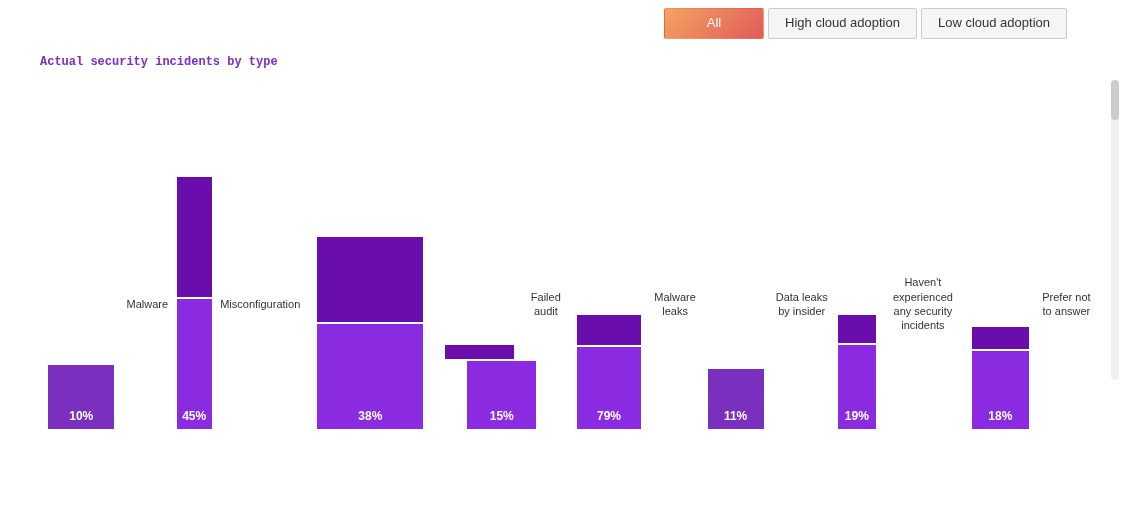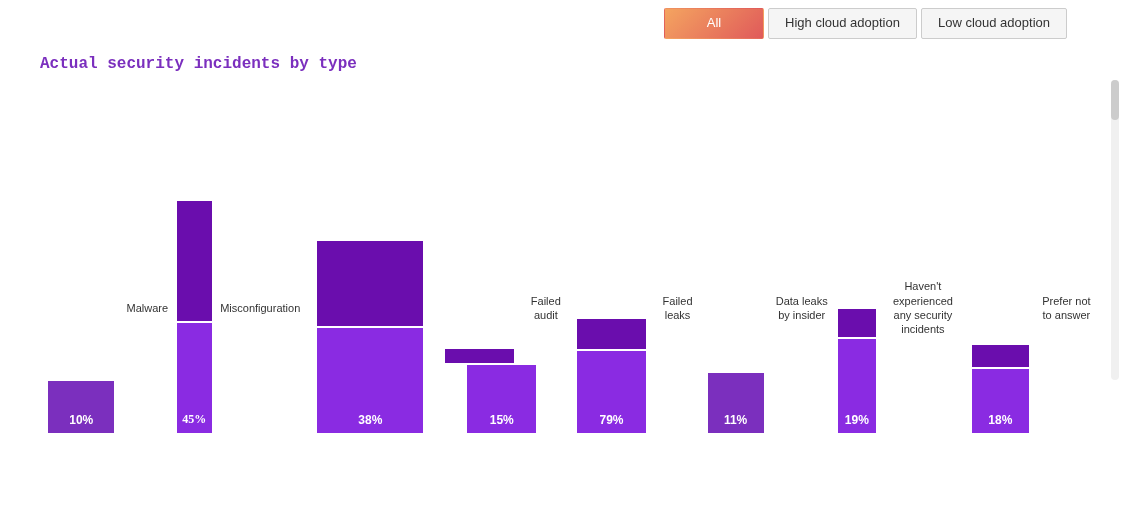--- a/index.html
+++ b/index.html
@@ -34,21 +34,21 @@
 
     .filter-btn.active {
       background: linear-gradient(135deg, #f4a460, #e05a5a);
       color: white;
       border-color: transparent;
     }
 
     .chart-title {
       color: #7b2fbe;
       font-family: 'Courier New', monospace;
-      font-size: 16px;
+      font-size: 12px;
       font-weight: bold;
       padding: 8px 0 20px 40px;
     }
 
     .chart-area {
       display: flex;
       align-items: flex-end;
       padding: 0 30px 0 40px;
       height: 340px;
       gap: 0;
@@ -148,33 +148,33 @@
   <button class="filter-btn">High cloud adoption</button>
   <button class="filter-btn">Low cloud adoption</button>
 </div>
 
 <div class="chart-title">Actual security incidents by type</div>
 
 <div class="chart-area" id="chart-area">
     <div class="bar-group">
       <div class="bar-container">
         <div class="bar-stack">
-          <div class="bar-segment-single" style="height: 52px;">
+          <div class="bar-segment-single" style="height: 64px;">
             <span class="bar-label">10%</span>
           </div>
         </div>
       </div>
       <div class="x-label">Malware</div>
     </div>
     <div class="bar-group">
       <div class="bar-container">
         <div class="bar-stack">
           <div class="bar-segment-top" style="height: 120px;"></div>
           <div class="divider-line"></div>
-          <div class="bar-segment-bottom" style="height: 110px; font-family: Liberation Serif, serif;">
+          <div class="bar-segment-bottom" style="height: 130px;">
             <span class="bar-label">45%</span>
           </div>
         </div>
       </div>
       <div class="x-label">Misconfiguration</div>
     </div>
     <div class="bar-group">
       <div class="bar-container">
         <div class="bar-stack">
           <div class="bar-segment-top" style="height: 85px;"></div>
@@ -200,50 +200,50 @@
     <div class="bar-group">
       <div class="bar-container">
         <div class="bar-stack">
           <div class="bar-segment-top" style="height: 30px;"></div>
           <div class="divider-line"></div>
           <div class="bar-segment-bottom" style="height: 82px;">
             <span class="bar-label">79%</span>
           </div>
         </div>
       </div>
-      <div class="x-label">Failed leaks</div>
+      <div class="x-label">Malware leaks</div>
     </div>
     <div class="bar-group">
       <div class="bar-container">
         <div class="bar-stack">
           <div class="bar-segment-single" style="height: 60px; margin-top: 16px;">
             <span class="bar-label">11%</span>
           </div>
         </div>
       </div>
       <div class="x-label">Data leaks by insider</div>
     </div>
     <div class="bar-group">
       <div class="bar-container">
         <div class="bar-stack">
           <div class="bar-segment-top" style="height: 28px;"></div>
           <div class="divider-line"></div>
-          <div class="bar-segment-bottom" style="height: 94px;">
+          <div class="bar-segment-bottom" style="height: 84px;">
             <span class="bar-label">19%</span>
           </div>
         </div>
       </div>
       <div class="x-label">Haven't experienced any security incidents</div>
     </div>
     <div class="bar-group">
       <div class="bar-container">
         <div class="bar-stack">
           <div class="bar-segment-top" style="height: 22px;"></div>
           <div class="divider-line"></div>
-          <div class="bar-segment-bottom" style="height: 64px;">
+          <div class="bar-segment-bottom" style="height: 78px;">
             <span class="bar-label">18%</span>
           </div>
         </div>
       </div>
       <div class="x-label">Prefer not to answer</div>
     </div>
   </div>
 
 <div class="scrollbar-v">
   <div class="scrollbar-v-thumb"></div>

